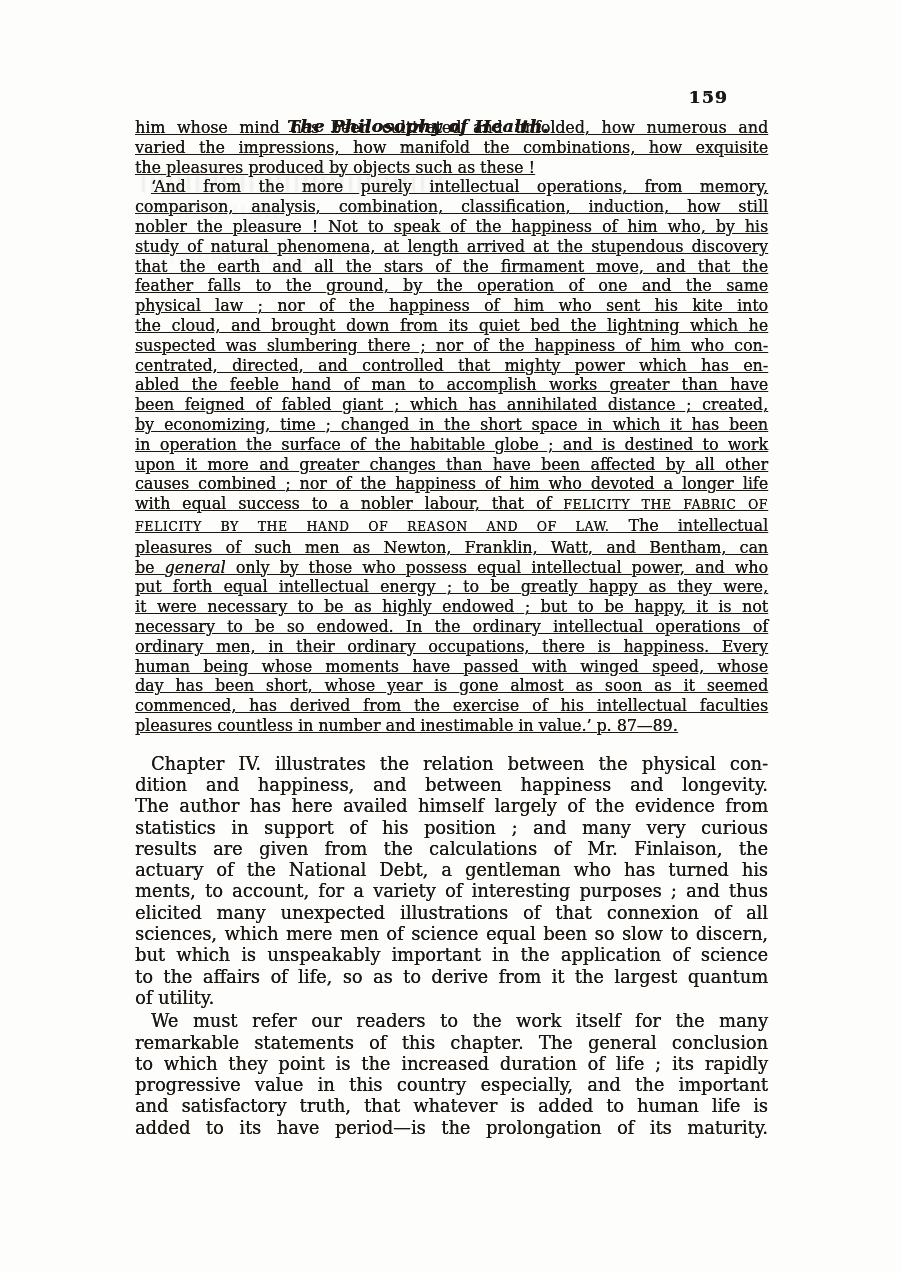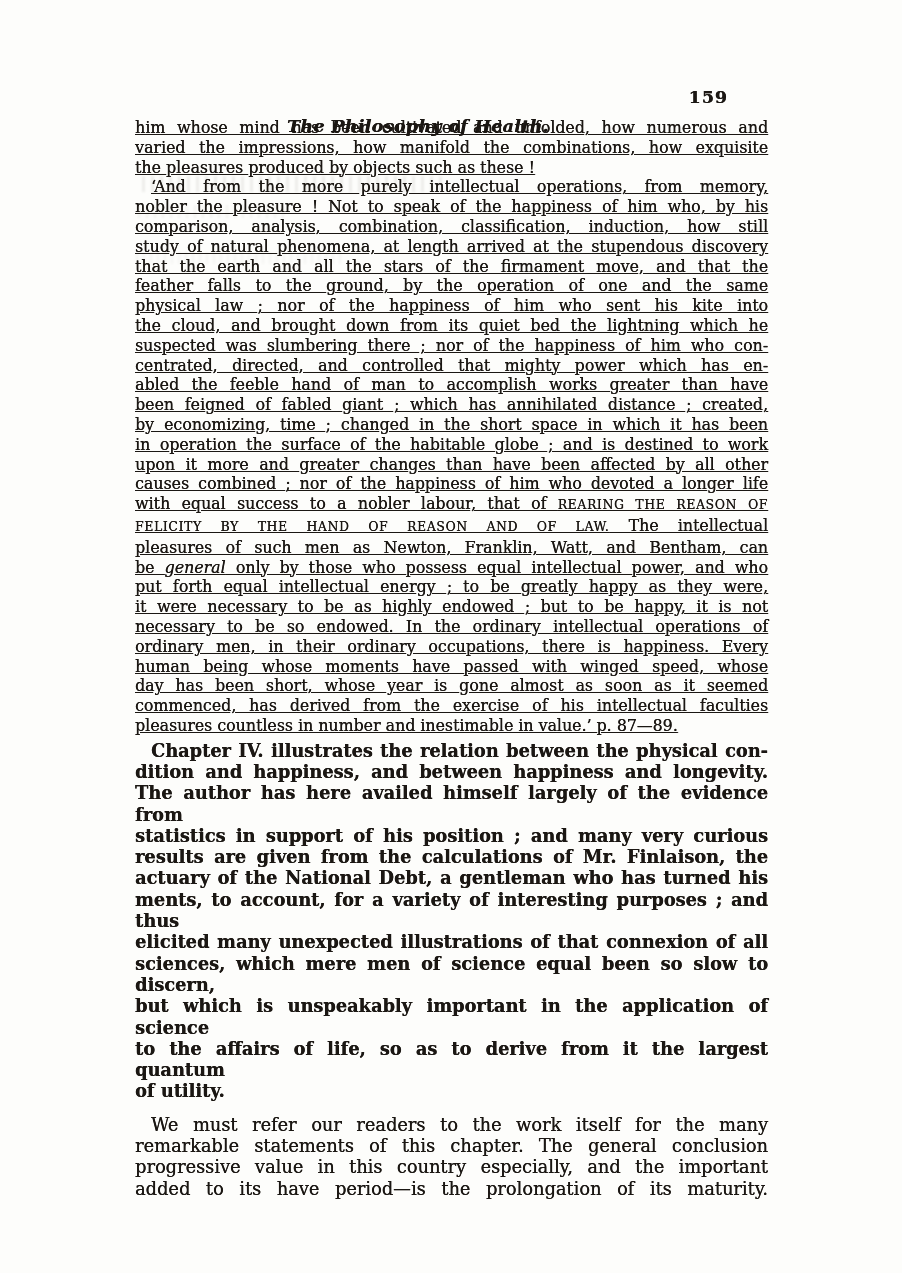--- a/index.html
+++ b/index.html
@@ -32,22 +32,22 @@
     font-weight: bold; letter-spacing: 1px;
   }
   .text-block {
     position: absolute;
     left: 135px; top: 118px; width: 633px;
     text-shadow: 0.25px 0 0 currentColor;
   }
   .para { margin: 0; }
   .para.small { font-size: 15.8px; line-height: 19.8px; text-decoration: underline; }
   .para.large { font-size: 17.8px; line-height: 21.3px; }
-  .para.gap-top { margin-top: 4px; font-weight: bold; }
-  .para.gap-top-sm { margin-top: 12px; }
+  .para.gap-top { margin-top: 17px; }
+  .para.gap-top-sm { margin-top: 2px; }
   .para.indent > .line:first-child { text-indent: 16px; }
   .line {
     text-align: justify;
     -moz-text-align-last: justify;
     text-align-last: justify;
   }
   .line.no-fill {
     -moz-text-align-last: left;
     text-align-last: left;
   }
@@ -89,36 +89,36 @@
   </header>
 
   <main class="text-block" id="text-block">
       <div class="para small">
         <div class="line"><span>him whose mind has been cultivated and unfolded, how numerous and</span></div>
         <div class="line"><span>varied the impressions, how manifold the combinations, how exquisite</span></div>
         <div class="line no-fill"><span>the pleasures produced by objects such as these !</span></div>
       </div>
       <div class="para small indent">
         <div class="line"><span>‘And from the more purely intellectual operations, from memory,</span></div>
+        <div class="line"><span>comparison, analysis, combination, classification, induction, how still</span></div>
         <div class="line"><span>nobler the pleasure ! Not to speak of the happiness of him who, by his</span></div>
-        <div class="line"><span>comparison, analysis, combination, classification, induction, how still</span></div>
         <div class="line"><span>study of natural phenomena, at length arrived at the stupendous discovery</span></div>
         <div class="line"><span>that the earth and all the stars of the firmament move, and that the</span></div>
         <div class="line"><span>feather falls to the ground, by the operation of one and the same</span></div>
         <div class="line"><span>physical law ; nor of the happiness of him who sent his kite into</span></div>
         <div class="line"><span>the cloud, and brought down from its quiet bed the lightning which he</span></div>
         <div class="line"><span>suspected was slumbering there ; nor of the happiness of him who con-</span></div>
         <div class="line"><span>centrated, directed, and controlled that mighty power which has en-</span></div>
         <div class="line"><span>abled the feeble hand of man to accomplish works greater than have</span></div>
         <div class="line"><span>been feigned of fabled giant ; which has annihilated distance ; created,</span></div>
         <div class="line"><span>by economizing, time ; changed in the short space in which it has been</span></div>
         <div class="line"><span>in operation the surface of the habitable globe ; and is destined to work</span></div>
         <div class="line"><span>upon it more and greater changes than have been affected by all other</span></div>
         <div class="line"><span>causes combined ; nor of the happiness of him who devoted a longer life</span></div>
-        <div class="line"><span>with equal success to a nobler labour, that of </span><span class="caps">REARING THE REASON OF</span></div>
+        <div class="line"><span>with equal success to a nobler labour, that of </span><span class="caps">FELICITY THE FABRIC OF</span></div>
         <div class="line"><span class="caps">FELICITY BY THE HAND OF REASON AND OF LAW.</span><span> The intellectual</span></div>
         <div class="line"><span>pleasures of such men as Newton, Franklin, Watt, and Bentham, can</span></div>
         <div class="line"><span>be </span><span class="italic">general</span><span> only by those who possess equal intellectual power, and who</span></div>
         <div class="line"><span>put forth equal intellectual energy ; to be greatly happy as they were,</span></div>
         <div class="line"><span>it were necessary to be as highly endowed ; but to be happy, it is not</span></div>
         <div class="line"><span>necessary to be so endowed. In the ordinary intellectual operations of</span></div>
         <div class="line"><span>ordinary men, in their ordinary occupations, there is happiness. Every</span></div>
         <div class="line"><span>human being whose moments have passed with winged speed, whose</span></div>
         <div class="line"><span>day has been short, whose year is gone almost as soon as it seemed</span></div>
         <div class="line"><span>commenced, has derived from the exercise of his intellectual faculties</span></div>
@@ -134,21 +134,23 @@
         <div class="line"><span>ments, to account, for a variety of interesting purposes ; and thus</span></div>
         <div class="line"><span>elicited many unexpected illustrations of that connexion of all</span></div>
         <div class="line"><span>sciences, which mere men of science equal been so slow to discern,</span></div>
         <div class="line"><span>but which is unspeakably important in the application of science</span></div>
         <div class="line"><span>to the affairs of life, so as to derive from it the largest quantum</span></div>
         <div class="line no-fill"><span>of utility.</span></div>
       </div>
       <div class="para large gap-top-sm indent">
         <div class="line"><span>We must refer our readers to the work itself for the many</span></div>
         <div class="line"><span>remarkable statements of this chapter. The general conclusion</span></div>
+        <div class="line"><span>to which they point is the increased duration of life ; its rapidly</span></div>
         <div class="line"><span>progressive value in this country especially, and the important</span></div>
+        <div class="line"><span>and satisfactory truth, that whatever is added to human life is</span></div>
         <div class="line"><span>added to its have period—is the prolongation of its maturity.</span></div>
       </div>
     </main>
 
   <div class="artifact art-1"></div>
   <div class="artifact art-2"></div>
   <div class="artifact art-3"></div>
 
 </div>
 

